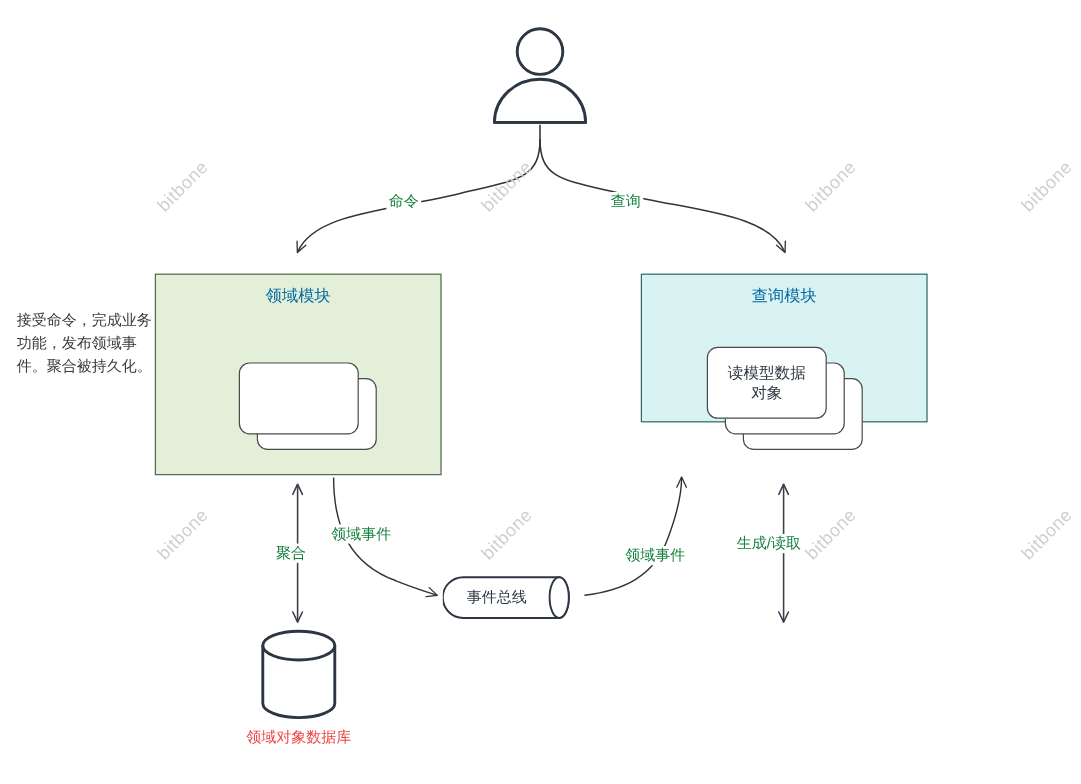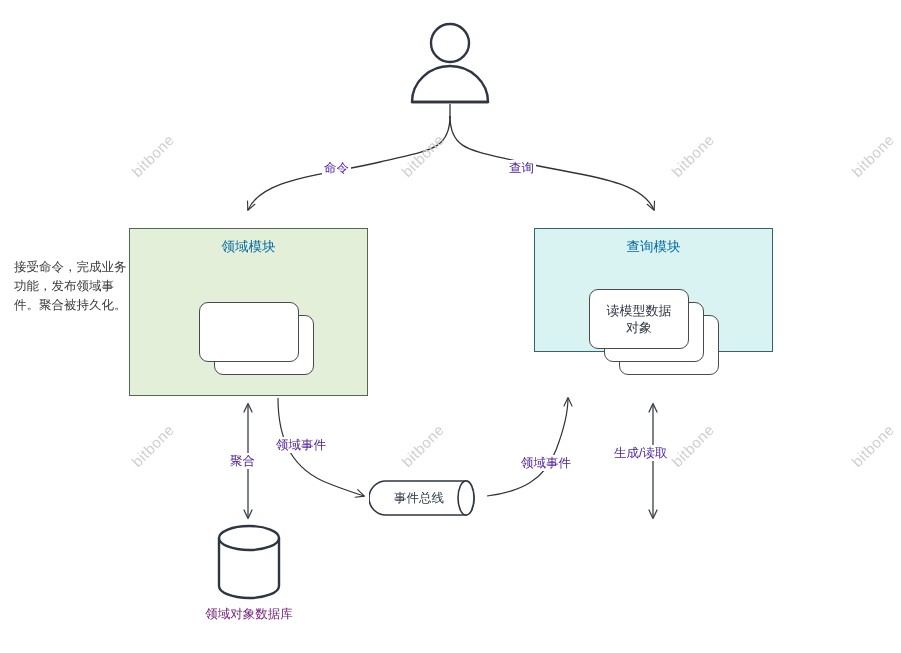--- a/index.html
+++ b/index.html
@@ -113,21 +113,21 @@
     z-index: 4;
   }
   #note-left  { left: 14px;  top: 258px; width: 114px; }
   #note-right { left: 772px; top: 254px; width: 118px; }
 
   
   .edge-label {
     position: absolute;
     font-size: 12.5px;
     line-height: 16px;
-    color: #4c1d95;
+    color: #15803d;
     background: #ffffff;
     padding: 0 2px;
     white-space: nowrap;
     z-index: 4;
   }
   #lbl-command   { left: 322px; top: 160px; }
   #lbl-query     { left: 507px; top: 160px; }
   #lbl-aggregate { left: 228px; top: 453px; }
   #lbl-domain-event-left  { left: 274px; top: 437px; }
   #lbl-domain-event-right { left: 519px; top: 455px; }
@@ -137,39 +137,39 @@
   #event-bus {
     position: absolute;
     left: 369px; top: 480px;
     width: 114px; height: 36px;
     z-index: 3;
   }
   #event-bus .bus-label {
     position: absolute;
     left: 0; right: 14px; top: 50%;
     transform: translateY(-50%);
-    text-align: center;
     font-size: 12.5px;
     color: #2d3642;
+    padding-left: 20px;
   }
 
   
   .db {
     position: absolute;
     z-index: 3;
   }
   #db-left  { left: 215px; top: 524px; }
   #db-right { left: 620px; top: 524px; }
   .db-label {
     position: absolute;
     top: 82px;
     left: 50%;
     transform: translateX(-50%);
     font-size: 12.5px;
-    color: #701a75;
+    color: #ef4444;
     white-space: nowrap;
   }
 
   
   #actor {
     position: absolute;
     left: 404px; top: 22px;
     width: 92px; height: 82px;
     z-index: 3;
   }

